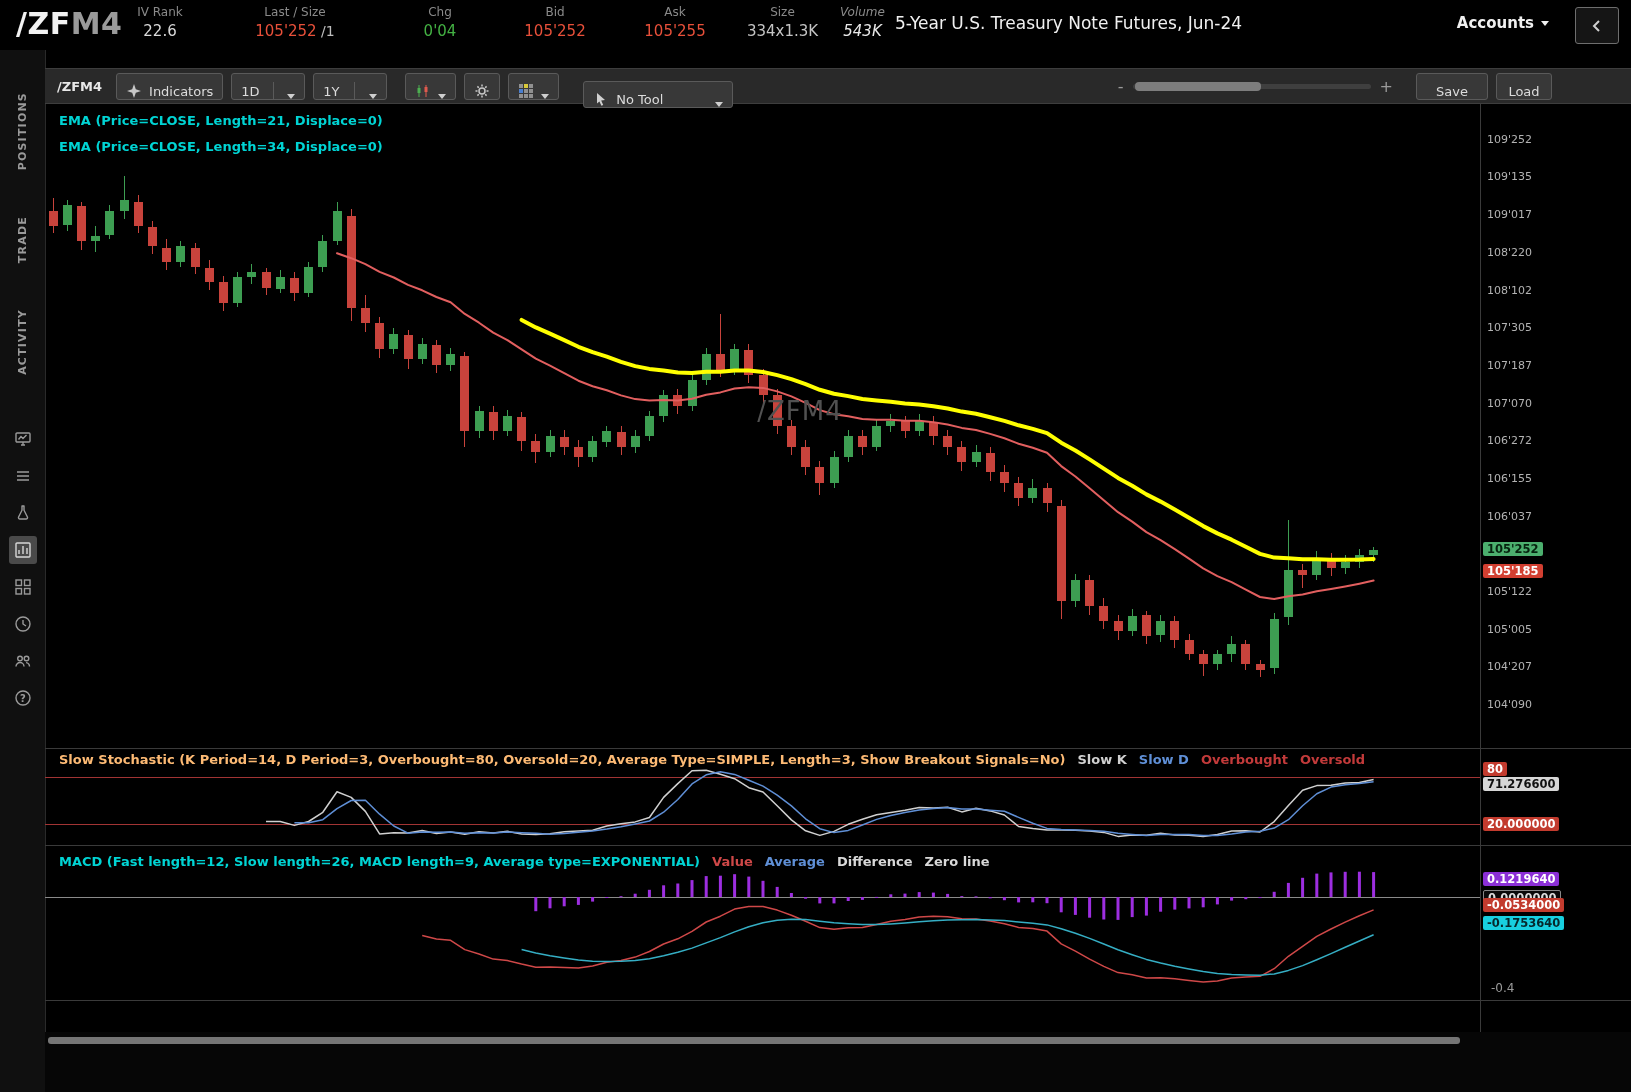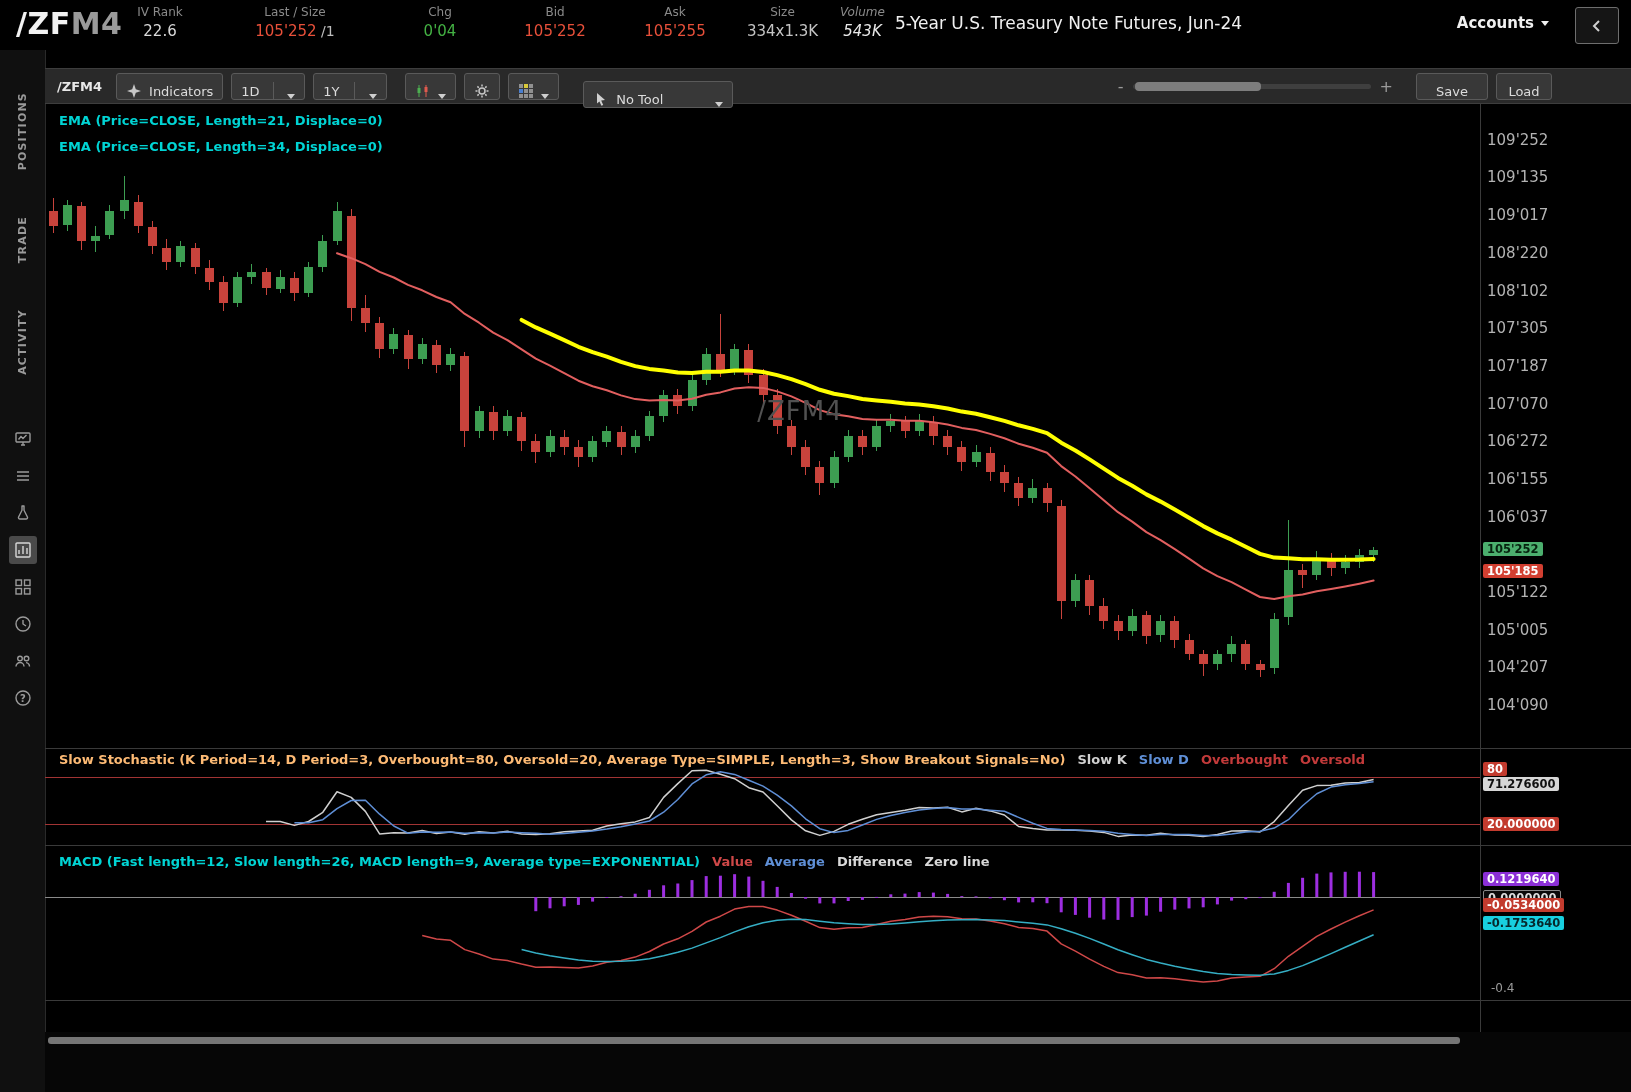--- a/index.html
+++ b/index.html
@@ -62,21 +62,21 @@
   .stoch-title .ptitle{color:#fdba74;}
   .macd-title .ptitle{color:#00d4d4;}
   .leg-item{font-size:13px;font-weight:700;}
   .hline{position:absolute;left:0;right:0;height:1px;background:#3a3a3a;}
   .time-axis{position:absolute;left:0;right:0;top:950px;height:32px;}
   .t-label{position:absolute;top:7px;transform:translateX(-50%);color:#c8c8c8;font-size:13px;font-weight:700;}
   .bottom-area{position:absolute;left:0;right:0;top:982px;bottom:0;background:#060606;}
   .hscroll{position:absolute;left:3px;top:5px;width:1412px;height:7px;background:#757575;border-radius:3px;cursor:pointer;}
   
   #axis-col{position:absolute;left:1435px;top:54px;width:151px;height:928px;border-left:1px solid #3a3a3a;}
-  .ax-label{position:absolute;left:6px;font-size:15px;color:#b3b3b3;line-height:16px;}
+  .ax-label{position:absolute;left:6px;font-size:11px;color:#b3b3b3;line-height:16px;}
   .ax-badge{position:absolute;left:2px;font-size:11.5px;font-weight:700;line-height:12px;padding:1px 4px;border-radius:2px;}
   .ax-small{position:absolute;left:10px;font-size:12px;color:#9a9a9a;}
 </style>
 </head>
 <body>
 
 <div class="app">
 
   <header class="top">
     <div class="sym">

